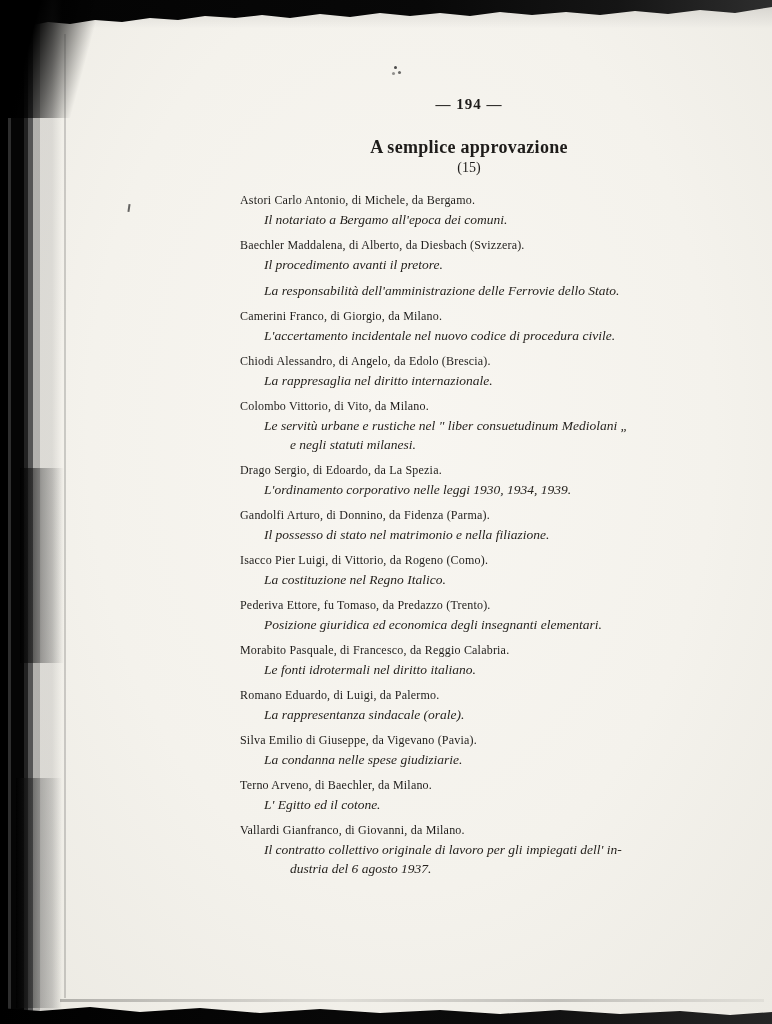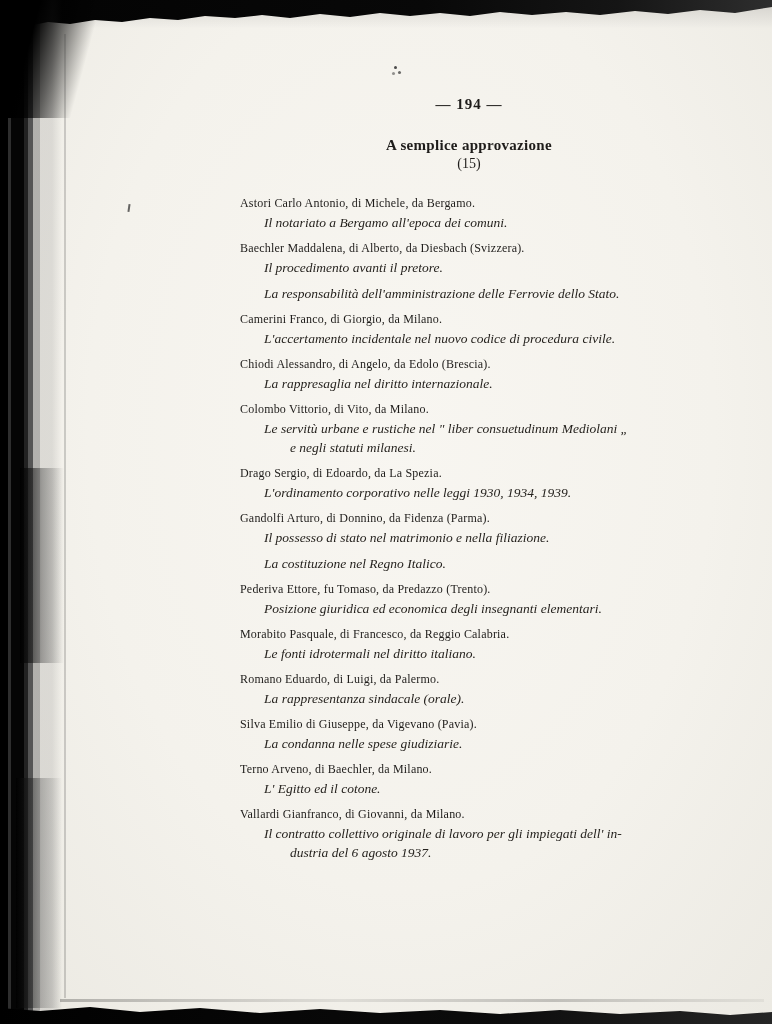--- a/index.html
+++ b/index.html
@@ -92,29 +92,29 @@
     text-align: center;
     font-weight: bold;
     font-size: 15px;
     letter-spacing: 1px;
     margin-bottom: 24px;
     padding-right: 20px;
   }
   .heading {
     text-align: center;
     font-weight: bold;
-    font-size: 15px;
+    font-size: 18px;
     letter-spacing: .3px;
     padding-right: 20px;
   }
   .count {
     text-align: center;
     font-size: 14px;
     margin-top: 2px;
-    margin-bottom: 22px;
+    margin-bottom: 15px;
     padding-right: 20px;
   }
   .entry { margin-bottom: 7px; }
   .entry-name {
     font-size: 12px;
     line-height: 19px;
     letter-spacing: .2px;
   }
   .entry-title {
     font-style: italic;
@@ -182,20 +182,21 @@
     <div class="entry-name">Drago Sergio, di Edoardo, da La Spezia.</div>
     <div class="entry-title">L'ordinamento corporativo nelle leggi 1930, 1934, 1939.</div>
   </div>
 
   <div class="entry">
     <div class="entry-name">Gandolfi Arturo, di Donnino, da Fidenza (Parma).</div>
     <div class="entry-title">Il possesso di stato nel matrimonio e nella filiazione.</div>
   </div>
 
   <div class="entry">
+    <div class="entry-name">Isacco Pier Luigi, di Vittorio, da Rogeno (Como).</div>
     <div class="entry-title">La costituzione nel Regno Italico.</div>
   </div>
 
   <div class="entry">
     <div class="entry-name">Pederiva Ettore, fu Tomaso, da Predazzo (Trento).</div>
     <div class="entry-title">Posizione giuridica ed economica degli insegnanti elementari.</div>
   </div>
 
   <div class="entry">
     <div class="entry-name">Morabito Pasquale, di Francesco, da Reggio Calabria.</div>

